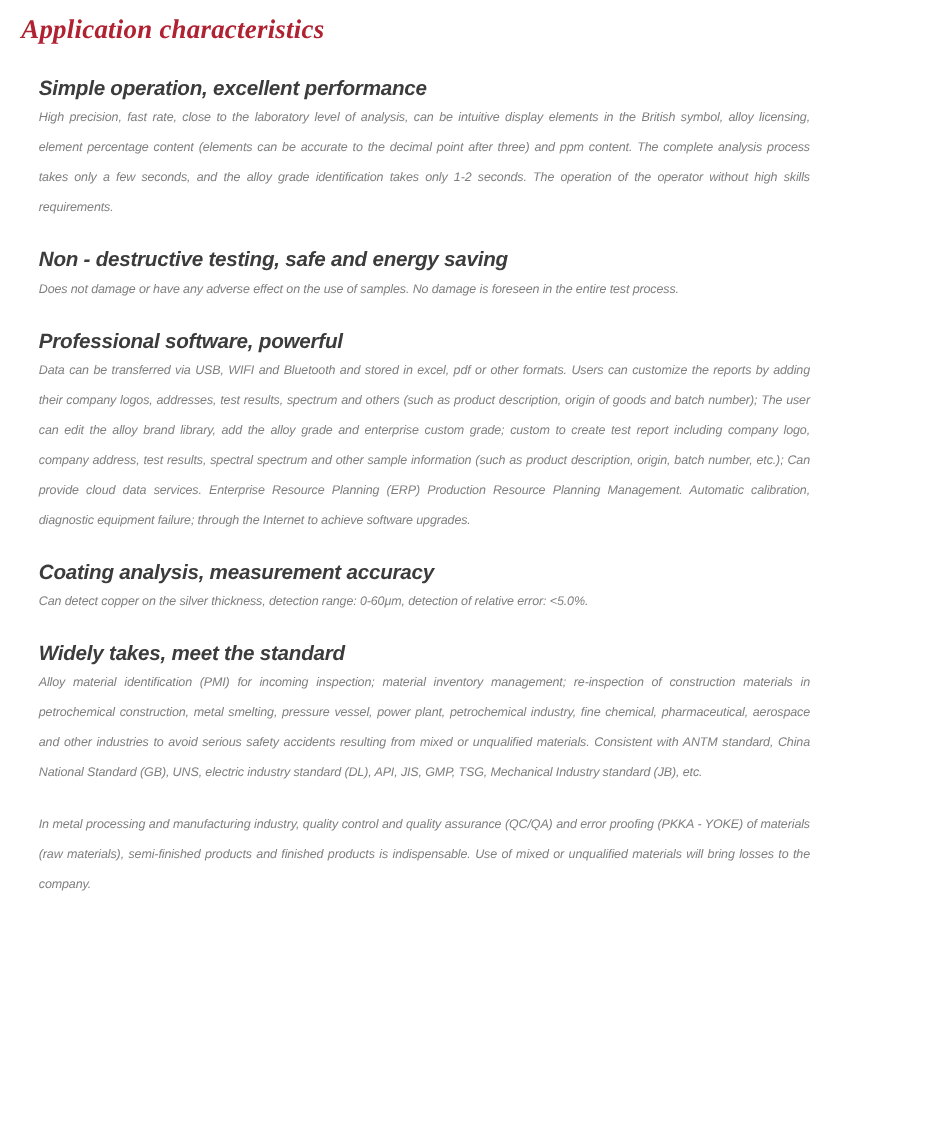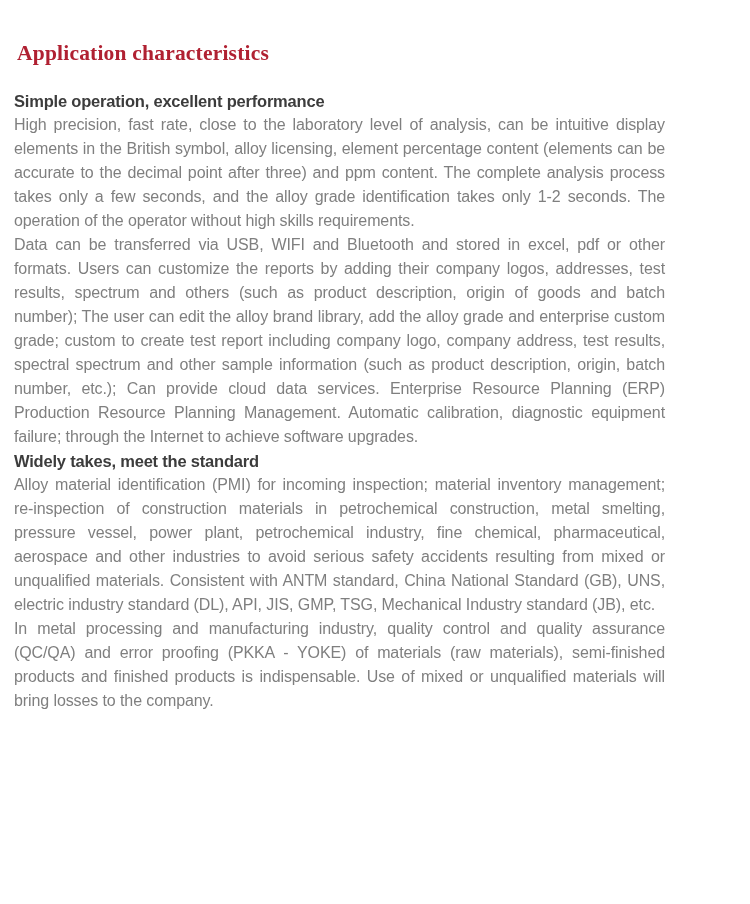--- a/index.html
+++ b/index.html
@@ -10,73 +10,83 @@
   body {
     width: 750px;
     height: 904px;
     overflow: hidden;
     font-family: "Liberation Sans", "DejaVu Sans", sans-serif;
   }
   .page {
     box-sizing: border-box;
     width: 678px;
     height: 904px;
-    padding: 42px 13px 0 14px;
+    padding: 12px 13px 0 14px;
     background: #ffffff;
+    font-style: italic;
   }
   .doc-title {
     font-family: "Liberation Serif", "DejaVu Serif", serif;
     font-weight: bold;
     font-size: 21.5px;
     line-height: 23px;
     color: #b02132;
     letter-spacing: 0.2px;
     margin: 0 0 24px 3px;
   }
   .sections {
     margin: 0;
   }
   .section {
-    margin: 0;
+    margin: 17px;
   }
   .section-heading {
     font-size: 16.5px;
     font-weight: 700;
     color: #3c3c3c;
     line-height: 24px;
     margin: 0;
     letter-spacing: -0.2px;
   }
   .section-body {
-    font-size: 16px;
+    font-size: 10px;
     font-weight: 400;
     color: #7f7f7f;
     line-height: 24px;
     margin: 0;
     text-align: justify;
     letter-spacing: -0.1px;
   }
 </style>
 </head>
 <body>
 
 <div class="page">
   <h1 class="doc-title">Application characteristics</h1>
 
   <div class="sections">
     <section class="section">
       <h2 class="section-heading">Simple operation, excellent performance</h2>
       <p class="section-body">High precision, fast rate, close to the laboratory level of analysis, can be intuitive display elements in the British symbol, alloy licensing, element percentage content (elements can be accurate to the decimal point after three) and ppm content. The complete analysis process takes only a few seconds, and the alloy grade identification takes only 1-2 seconds. The operation of the operator without high skills requirements.</p>
     </section>
 
+    <section class="section">
+      <h2 class="section-heading">Non - destructive testing, safe and energy saving</h2>
+      <p class="section-body">Does not damage or have any adverse effect on the use of samples. No damage is foreseen in the entire test process.</p>
+    </section>
 
     <section class="section">
+      <h2 class="section-heading">Professional software, powerful</h2>
       <p class="section-body">Data can be transferred via USB, WIFI and Bluetooth and stored in excel, pdf or other formats. Users can customize the reports by adding their company logos, addresses, test results, spectrum and others (such as product description, origin of goods and batch number); The user can edit the alloy brand library, add the alloy grade and enterprise custom grade; custom to create test report including company logo, company address, test results, spectral spectrum and other sample information (such as product description, origin, batch number, etc.); Can provide cloud data services. Enterprise Resource Planning (ERP) Production Resource Planning Management. Automatic calibration, diagnostic equipment failure; through the Internet to achieve software upgrades.</p>
     </section>
 
+    <section class="section">
+      <h2 class="section-heading">Coating analysis, measurement accuracy</h2>
+      <p class="section-body">Can detect copper on the silver thickness, detection range: 0-60μm, detection of relative error: &lt;5.0%.</p>
+    </section>
 
     <section class="section">
       <h2 class="section-heading">Widely takes, meet the standard</h2>
       <p class="section-body">Alloy material identification (PMI) for incoming inspection; material inventory management; re-inspection of construction materials in petrochemical construction, metal smelting, pressure vessel, power plant, petrochemical industry, fine chemical, pharmaceutical, aerospace and other industries to avoid serious safety accidents resulting from mixed or unqualified materials. Consistent with ANTM standard, China National Standard (GB), UNS, electric industry standard (DL), API, JIS, GMP, TSG, Mechanical Industry standard (JB), etc.</p>
     </section>
 
     <section class="section">
       <p class="section-body">In metal processing and manufacturing industry, quality control and quality assurance (QC/QA) and error proofing (PKKA - YOKE) of materials (raw materials), semi-finished products and finished products is indispensable. Use of mixed or unqualified materials will bring losses to the company.</p>
     </section>
   </div>

